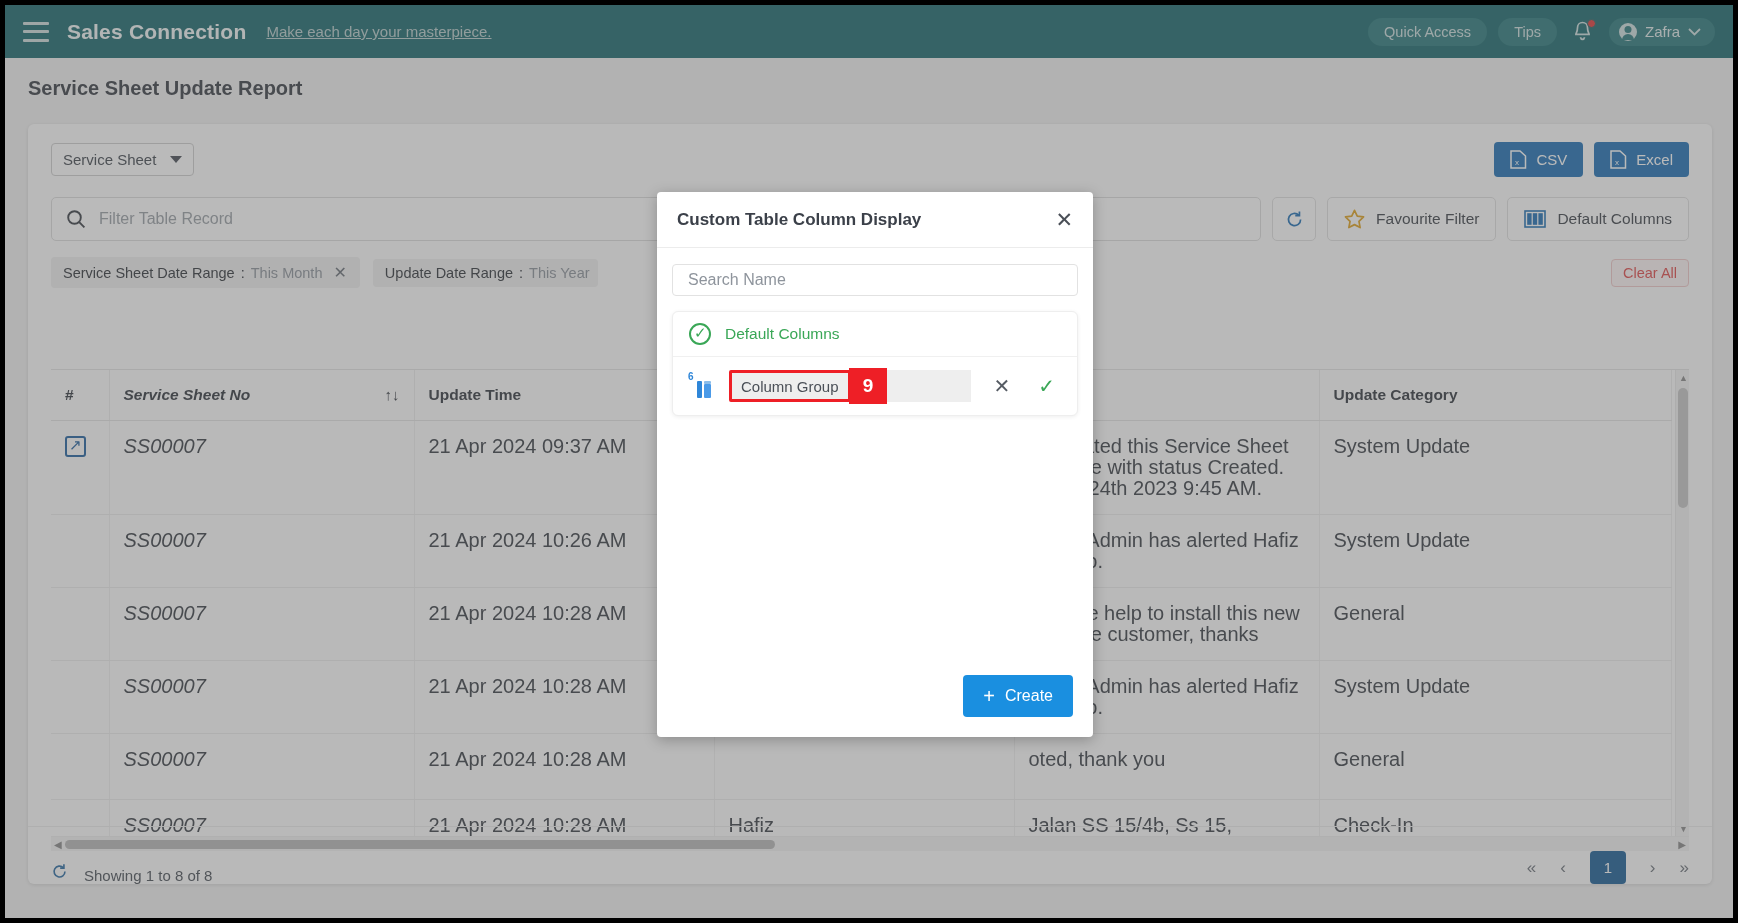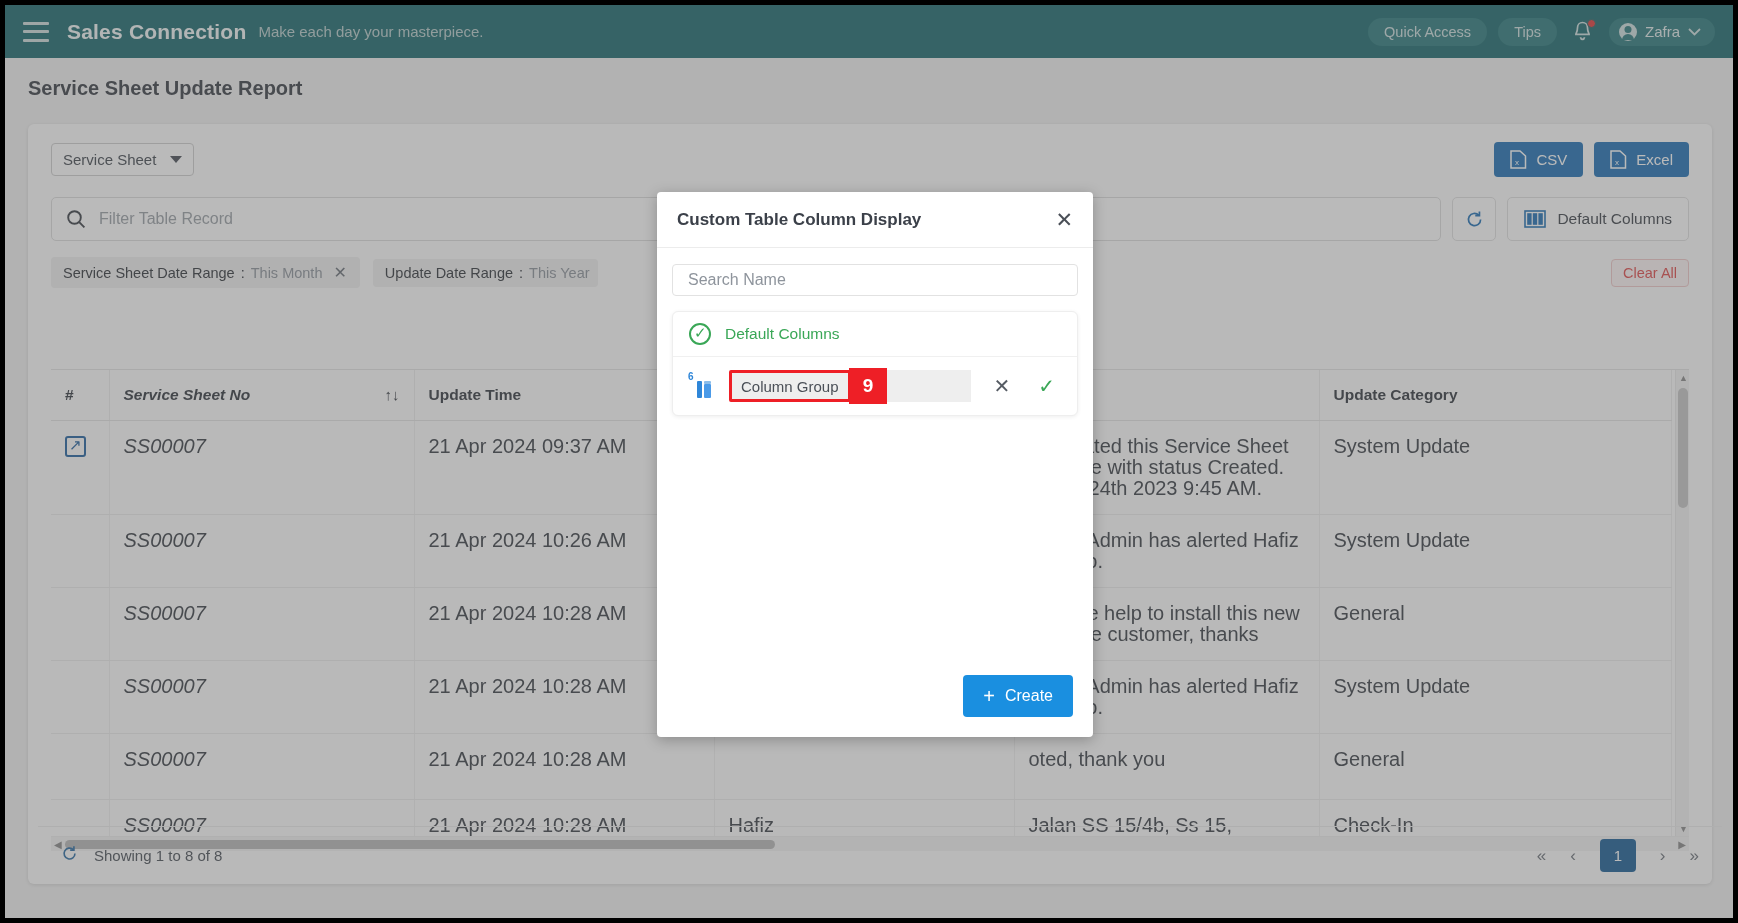--- a/index.html
+++ b/index.html
@@ -27,23 +27,23 @@
     color: #fff;
   }
   .hamburger {
     width: 26px; height: 20px;
     display: flex; flex-direction: column; justify-content: space-between;
     margin-right: 18px; cursor: pointer;
   }
   .hamburger span { display: block; height: 3px; background: #cfdcdc; border-radius: 1px; }
   .brand {
     font-size: 21px; font-weight: bold; letter-spacing: .2px;
-    color: #f2f6f6; margin-right: 12px; text-align: center;
-  }
-  .tagline { font-size: 15px; color: #b9cdcd; }
+    color: #f2f6f6; margin-right: 20px; text-align: center;
+  }
+  .tagline { font-size: 15px; color: #b9cdcd; text-decoration: underline; }
   .topbar-right {
     margin-left: auto; display: flex; align-items: center; gap: 11px;
   }
   .pill {
     background: #2d7b7e; color: #cfe0e0;
     border-radius: 14px; padding: 6px 16px;
     font-size: 14.5px; cursor: pointer; white-space: nowrap;
   }
   .bell-wrap { position: relative; width: 30px; height: 28px; cursor: pointer; display:flex; align-items:center; justify-content:center;}
   .bell-dot {
@@ -199,23 +199,23 @@
   .varrow { position:absolute; left:3px; font-size:9px; color:#8a8a8a; }
   .hscroll {
     position: absolute; left: 23px; top: 712px; width: 1638px; height: 15px;
     background: #f3f3f3; border-top: 1px solid #eee;
   }
   .hthumb { position: absolute; left: 14px; top: 3px; width: 710px; height: 9px; background: #b9b9b9; border-radius: 5px; }
   .harrow { position:absolute; top:2px; font-size:10px; color:#8a8a8a; }
 
   
   .footer {
-    position: absolute; left: 10px; bottom: 0; width: 1684px; height: 58px;
+    position: absolute; left: 0; bottom: 0; width: 1684px; height: 58px;
     border-top: 1px solid #ececec;
-    display: flex; align-items: center; padding: 0 23px;
+    display: flex; align-items: flex-end; padding: 0 23px;
   }
   .showing { font-size: 15px; color: #4b5159; margin-left: 16px; }
   .pager { margin-left: auto; display: flex; align-items: center; gap: 24px; }
   .pg { font-size: 17px; color: #6d737b; cursor: pointer; }
   .pg-active {
     background: #1d5f96; color: #fff; border-radius: 4px;
     min-width: 36px; height: 33px; display: flex; align-items: center;
     justify-content: center; font-size: 15px; cursor: pointer;
   }
 
@@ -369,20 +369,26 @@
           </svg>
           <input type="text" placeholder="Filter Table Record" value="" style="">
         </div>
         <div class="icon-btn">
           <svg width="19" height="19" viewBox="0 0 20 20">
             <path d="M16.4 10a6.4 6.4 0 1 1-1.9-4.5" fill="none" stroke="#2171b5" stroke-width="1.8"></path>
             <path d="M15.2 1.6v4.4h-4.4" fill="none" stroke="#2171b5" stroke-width="1.8"></path>
           </svg>
         </div>
         <div class="tool-btn">
+          <svg width="21" height="20" viewBox="0 0 22 21">
+            <path d="M11 1.4l2.9 6 6.6.9-4.8 4.6 1.2 6.6L11 16.4 5.1 19.5l1.2-6.6L1.5 8.3l6.6-.9z" fill="none" stroke="#e0a321" stroke-width="1.8" stroke-linejoin="round"></path>
+          </svg>
+          <span>Favourite Filter</span>
+        </div>
+        <div class="tool-btn">
           <svg width="22" height="20" viewBox="0 0 22 20">
             <rect x="1" y="2" width="20" height="16" fill="none" stroke="#2171b5" stroke-width="1.6"></rect>
             <rect x="3.2" y="4.2" width="4.4" height="11.6" fill="#2171b5"></rect>
             <rect x="8.8" y="4.2" width="4.4" height="11.6" fill="#2171b5"></rect>
             <rect x="14.4" y="4.2" width="4.4" height="11.6" fill="#2171b5"></rect>
           </svg>
           <span>Default Columns</span>
         </div>
       </div>
 

